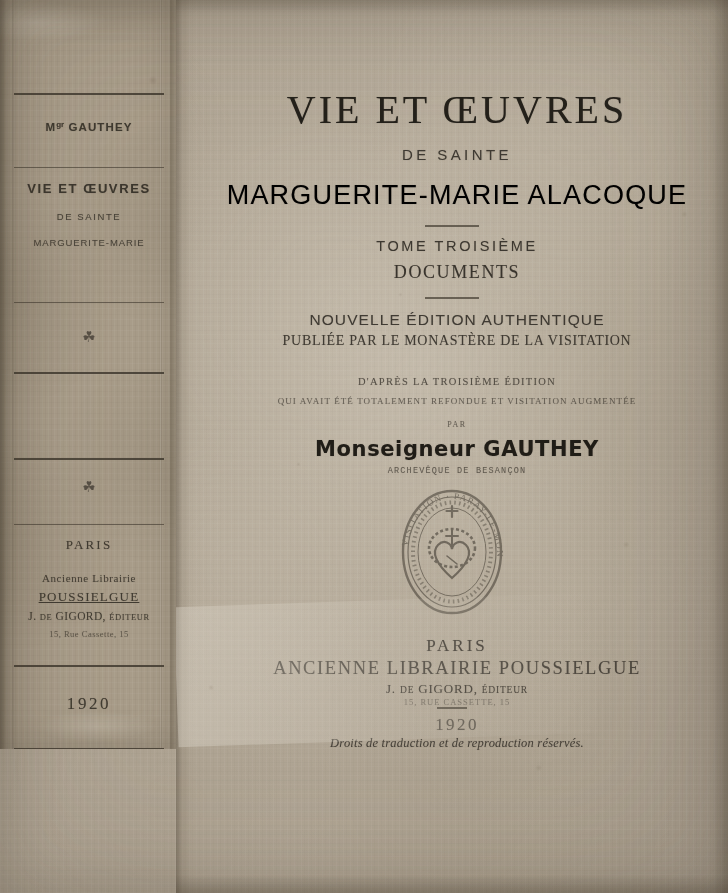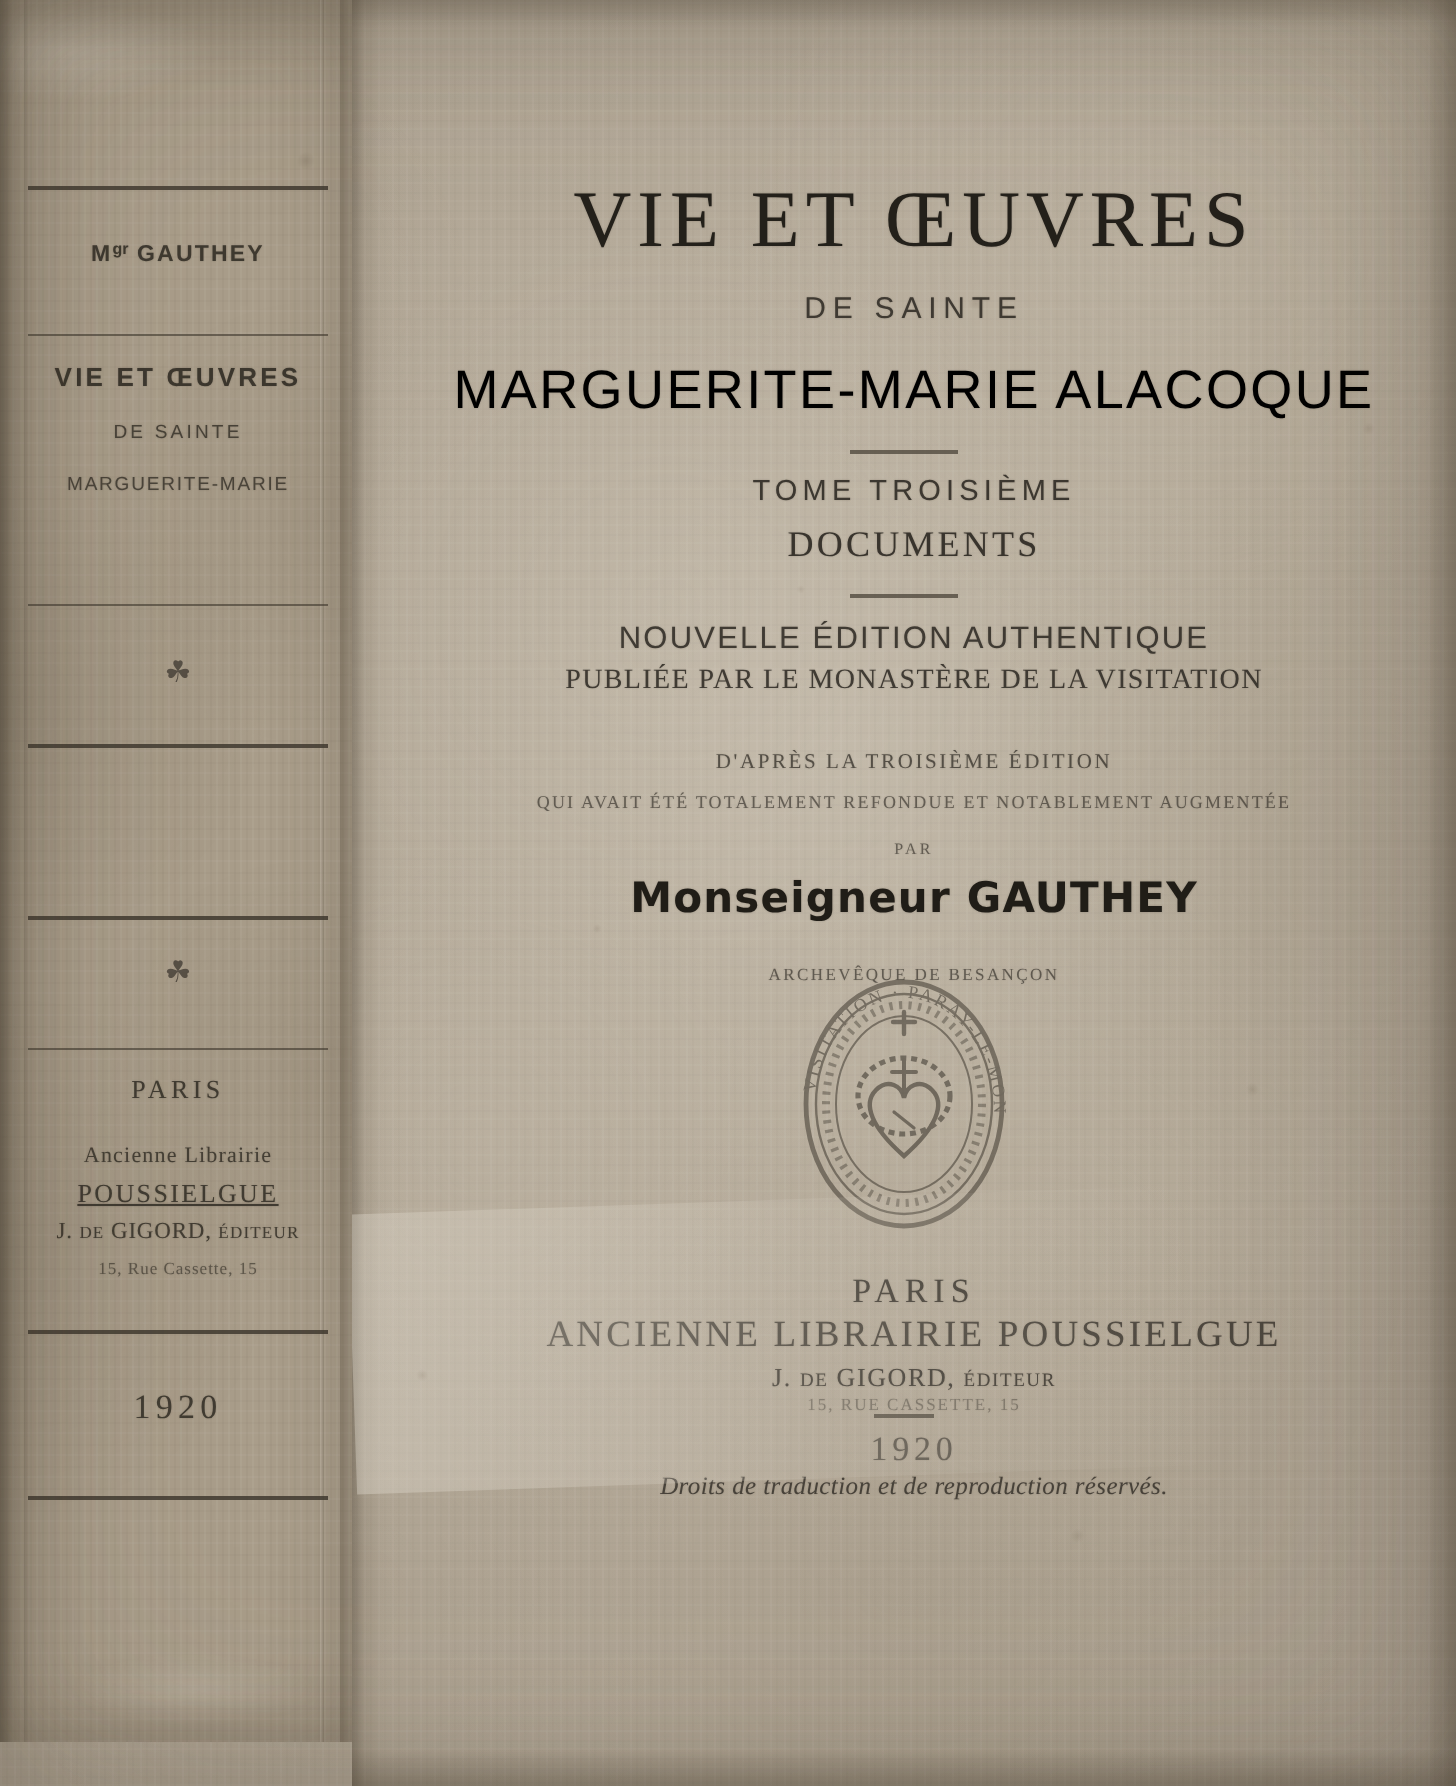--- a/index.html
+++ b/index.html
@@ -58,21 +58,21 @@
       inset 0 0 60px rgba(70,60,45,0.28),
       inset 0 0 160px rgba(80,70,55,0.16);
   }
 
   
   #spine {
     position: absolute;
     left: 0;
     top: 0;
     width: 176px;
-    height: 871px;
+    height: 749px;
     overflow: hidden;
   }
   .spine-base {
     position: absolute;
     inset: 0;
     background:
       linear-gradient(90deg,
         #8d8271 0px, #9d927f 5px,
         #a99d8a 14px, #ab9f8c 40px,
         #a99d8a 100px, #a39madd 140px,
@@ -395,24 +395,24 @@
   }
   .t-mgr {
     top: 437px;
     font-size: 21px;
     letter-spacing: 0.6px;
     font-family: "DejaVu Sans", "Liberation Sans", sans-serif;
     font-weight: 700;
     color: #201d17;
   }
   .t-arch {
-    top: 482px;
+    top: 466px;
     font-size: 8.5px;
     letter-spacing: 1.2px;
-    font-family: Liberation Serif, serif;
+    font-family: Liberation Mono, monospace;
     opacity: 0.64;
   }
 
   
   #seal {
     position: absolute;
     left: 50%;
     top: 486px;
     transform: translateX(-50%);
     width: 122px;
@@ -550,21 +550,21 @@
     <div class="divider div-1"></div>
 
     <div class="tp t-tome">TOME TROISIÈME</div>
     <div class="tp t-documents">DOCUMENTS</div>
 
     <div class="divider div-2"></div>
 
     <div class="tp t-ed1">NOUVELLE ÉDITION AUTHENTIQUE</div>
     <div class="tp t-ed2">PUBLIÉE PAR LE MONASTÈRE DE LA VISITATION</div>
     <div class="tp t-apres">D'APRÈS LA TROISIÈME ÉDITION</div>
-    <div class="tp t-refondue">QUI AVAIT ÉTÉ TOTALEMENT REFONDUE ET NOTABLEMENT AUGMENTÉE</div>
+    <div class="tp t-refondue">QUI AVAIT ÉTÉ TOTALEMENT REFONDUE ET VISITATION AUGMENTÉE</div>
 
     <div class="tp t-par">PAR</div>
     <div class="tp t-mgr">Monseigneur GAUTHEY</div>
     <div class="tp t-arch">ARCHEVÊQUE DE BESANÇON</div>
 
     <div id="seal">
       <svg viewBox="0 0 122 132" xmlns="http://www.w3.org/2000/svg" aria-hidden="true">
         <defs>
           <path id="legendArc" d="M 16,70 A 45,57 0 1 1 106,70" fill="none"></path>
         </defs>

